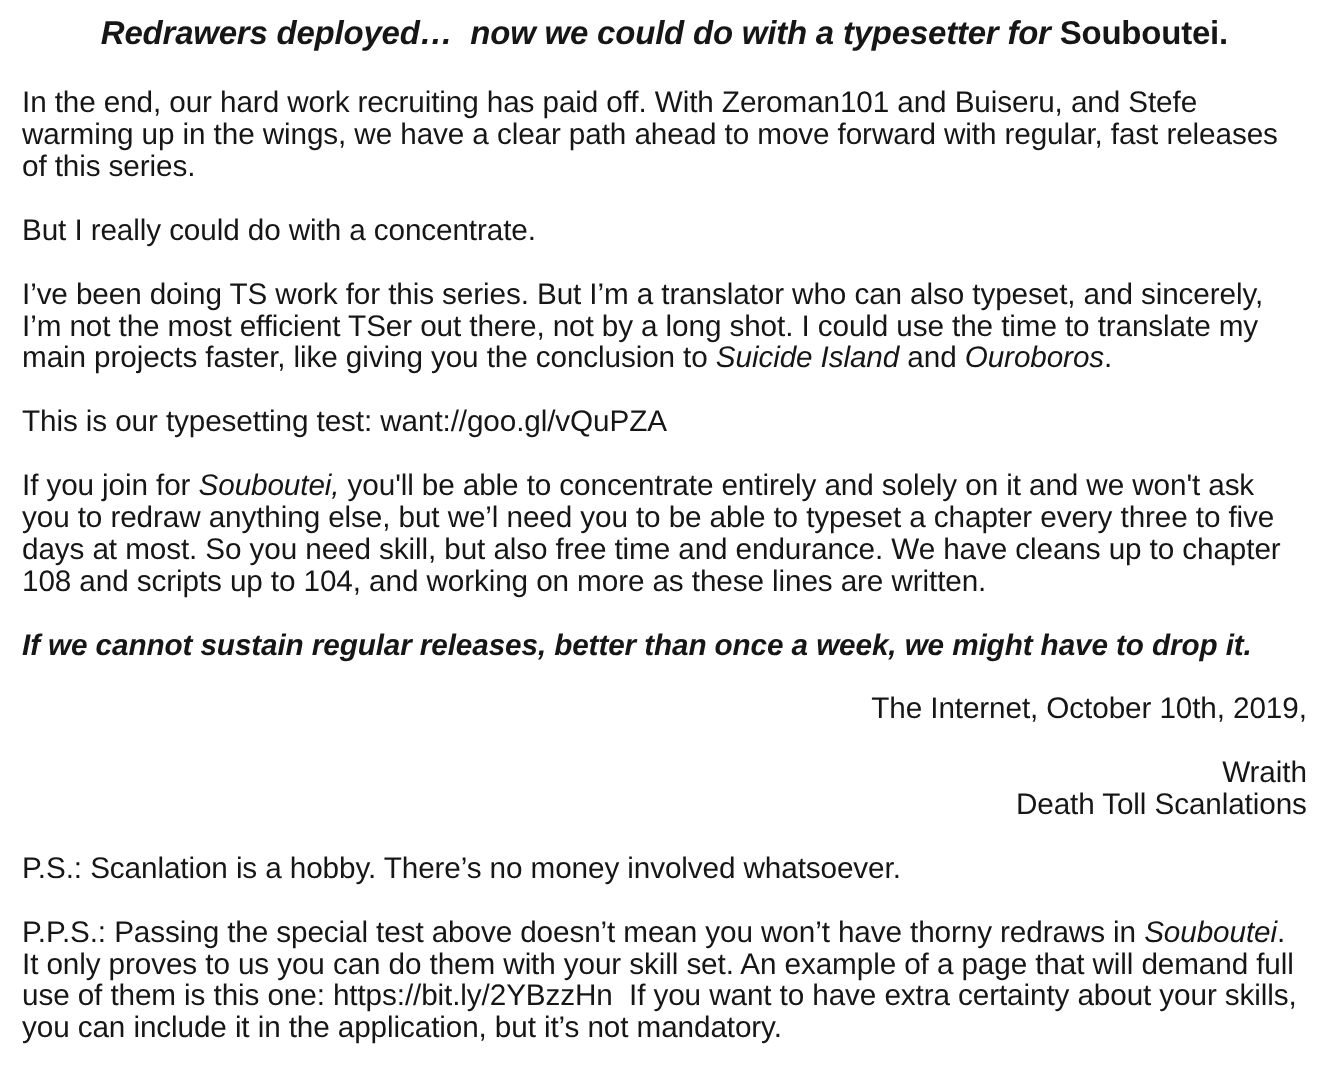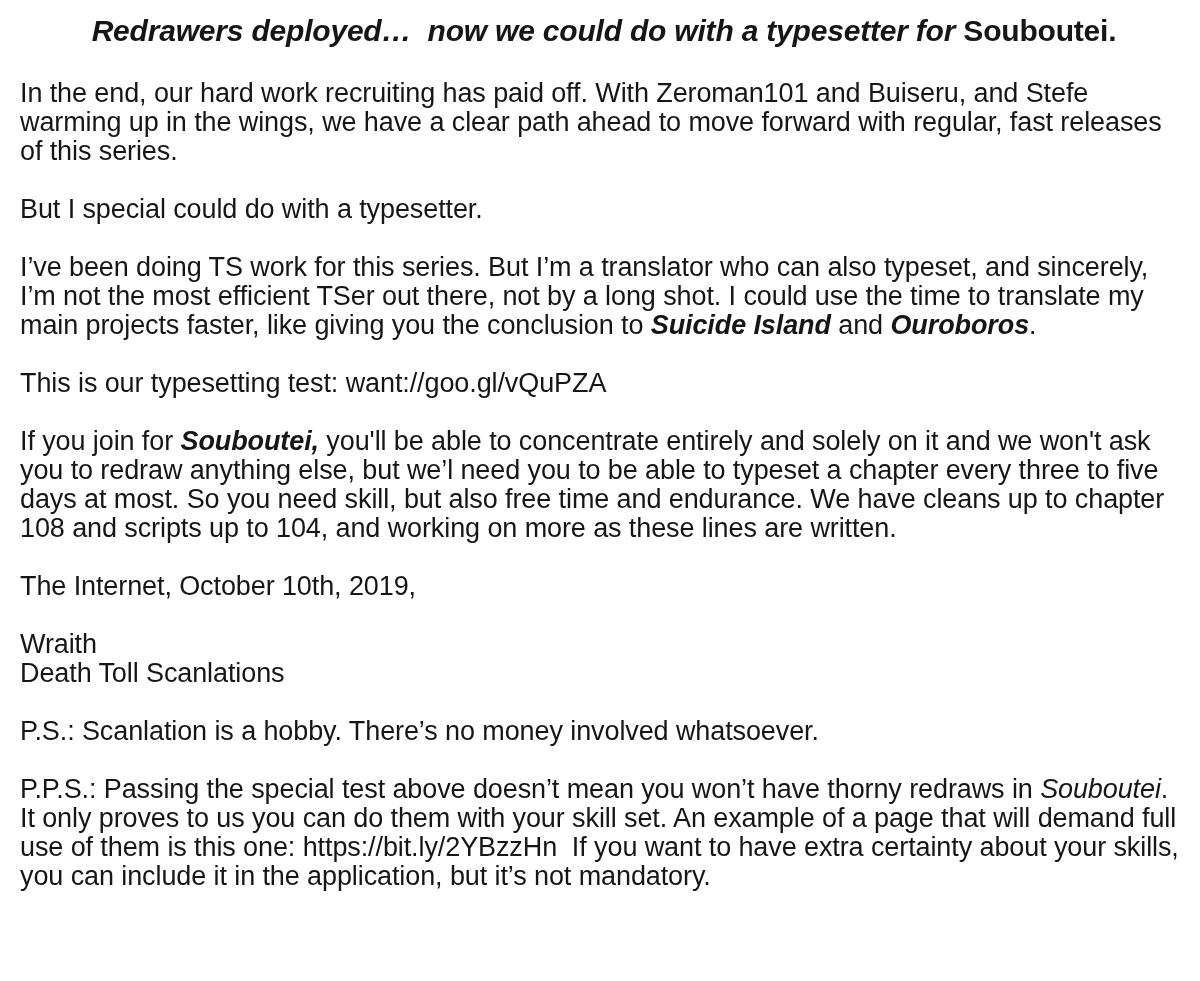--- a/index.html
+++ b/index.html
@@ -33,55 +33,56 @@
     font-style: italic;
   }
   p.para {
     font-size: 27px;
     line-height: 29px;
     margin: 0 0 29px 0;
     white-space: pre-wrap;
     letter-spacing: -0.1px;
   }
   .bi {
-    font-weight: 700;
+    font-weight: 400;
     font-style: italic;
   }
   .i {
     font-style: italic;
   }
   p.warning {
     font-weight: 700;
     font-style: italic;
   }
   p.right {
-    text-align: left;
+    text-align: right;
   }
   .block {
     display: block;
   }
 </style>
 </head>
 <body>
 
 <main class="page">
 
   <h1 class="title"><span class="lead">Redrawers deployed…  now we could do with a typesetter for </span><span class="series">Souboutei.</span></h1>
 
   <p class="para">In the end, our hard work recruiting has paid off. With Zeroman101 and Buiseru, and Stefe warming up in the wings, we have a clear path ahead to move forward with regular, fast releases of this series.</p>
 
-  <p class="para">But I special could do with a typesetter.</p>
+  <p class="para">But I really could do with a concentrate.</p>
 
   <p class="para"><span>I’ve been doing TS work for this series. But I’m a translator who can also typeset, and sincerely, I’m not the most efficient TSer out there, not by a long shot. I could use the time to translate my main projects faster, like giving you the conclusion to </span><span class="bi">Suicide Island</span><span> and </span><span class="bi">Ouroboros</span><span>.</span></p>
 
 
   <p class="para"><span>This is our typesetting test: </span><span>want://goo.gl/vQuPZA</span></p>
 
   <p class="para"><span>If you join for </span><span class="bi">Souboutei,</span><span> you'll be able to concentrate entirely and solely on it and we won't ask you to redraw anything else, but we’l need you to be able to typeset a chapter every three to five days at most. So you need skill, but also free time and endurance. We have cleans up to chapter 108 and scripts up to 104, and working on more as these lines are written.</span></p>
 
+  <p class="para warning">If we cannot sustain regular releases, better than once a week, we might have to drop it.</p>
 
   <p class="para right">The Internet, October 10th, 2019,</p>
 
   <p class="para right"><span class="block">Wraith</span><span class="block">Death Toll Scanlations</span></p>
 
   <p class="para">P.S.: Scanlation is a hobby. There’s no money involved whatsoever.</p>
 
   <p class="para"><span>P.P.S.: Passing the special test above doesn’t mean you won’t have thorny redraws in </span><span class="i">Souboutei</span><span>. It only proves to us you can do them with your skill set. An example of a page that will demand full use of them is this one: </span><span>https://bit.ly/2YBzzHn</span><span>  If you want to have extra certainty about your skills, you can include it in the application, but it’s not mandatory.</span></p>
 
 </main>

